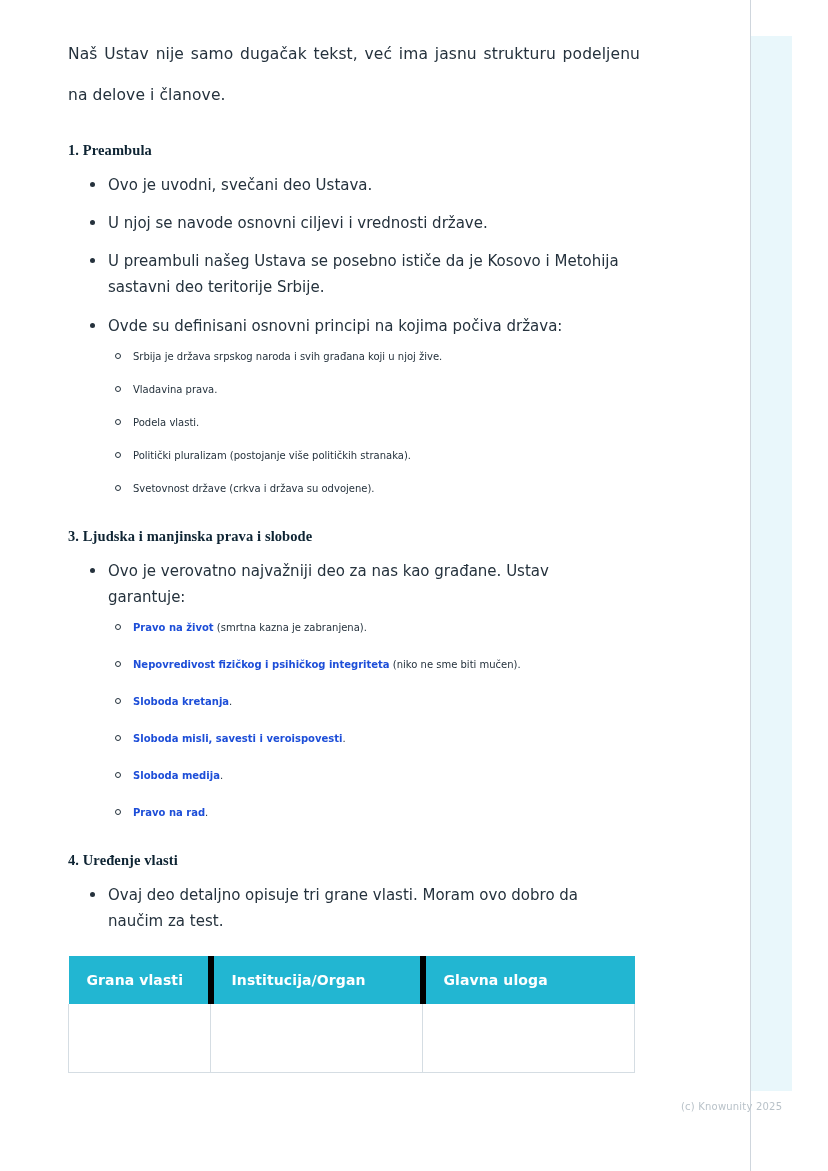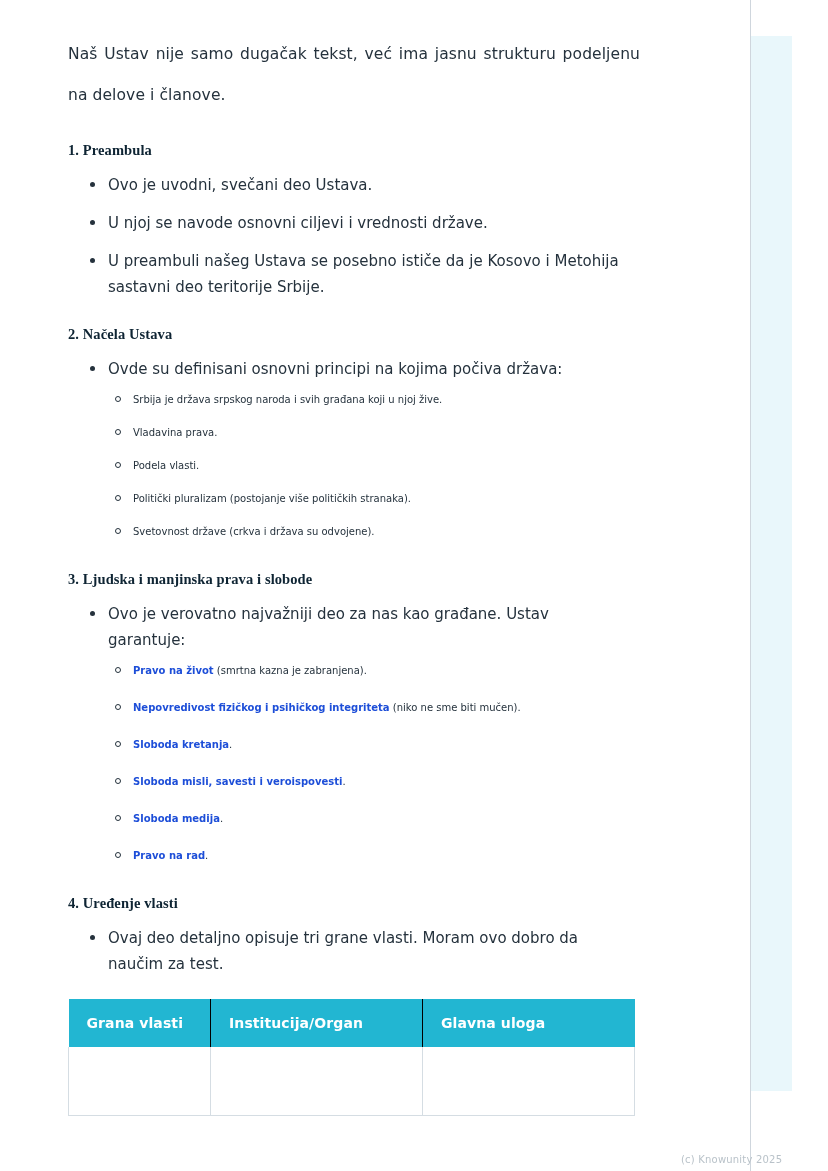--- a/index.html
+++ b/index.html
@@ -125,41 +125,41 @@
     width: 566px;
     table-layout: fixed;
   }
   table.gov th {
     background: #22b6d2;
     color: #ffffff;
     font-size: 14px;
     font-weight: bold;
     text-align: left;
     padding: 16px 18px;
-    border-right: 1px solid #000000;
+    border-right: 6px solid #000000;
     letter-spacing: 0.1px;
   }
   table.gov th:last-child { border-right: none; }
   table.gov td {
     height: 48px;
     border: 1px solid #d5dde3;
     border-top: none;
     font-size: 14px;
     padding: 10px 18px;
     color: #25323d;
     vertical-align: top;
   }
   col.c1 { width: 142px; }
   col.c2 { width: 212px; }
   col.c3 { width: 212px; }
 
   #footer-credit {
     position: absolute;
     left: 681px;
-    top: 1154px;
+    top: 1101px;
     font-size: 10px;
     color: #b9c2c9;
     letter-spacing: 0.2px;
     white-space: nowrap;
   }
 </style>
 </head>
 <body>
 
 <div id="page">
@@ -171,21 +171,20 @@
 
     <p class="intro">Naš Ustav nije samo dugačak tekst, već ima jasnu strukturu podeljenu na delove i članove.</p>
 
     <h3 class="section">1. Preambula</h3>
     <ul class="lvl1">
       <li>Ovo je uvodni, svečani deo Ustava.</li>
       <li>U njoj se navode osnovni ciljevi i vrednosti države.</li>
       <li>U preambuli našeg Ustava se posebno ističe da je Kosovo i Metohija sastavni deo teritorije Srbije.</li>
     </ul>
 
-    <h3 class="section">2. Načela Ustava</h3>
     <ul class="lvl1">
       <li>
         <span>Ovde su definisani osnovni principi na kojima počiva država:</span>
         <ul class="lvl2 tight">
           <li>Srbija je država srpskog naroda i svih građana koji u njoj žive.</li>
           <li>Vladavina prava.</li>
           <li>Podela vlasti.</li>
           <li>Politički pluralizam (postojanje više političkih stranaka).</li>
           <li>Svetovnost države (crkva i država su odvojene).</li>
         </ul>

